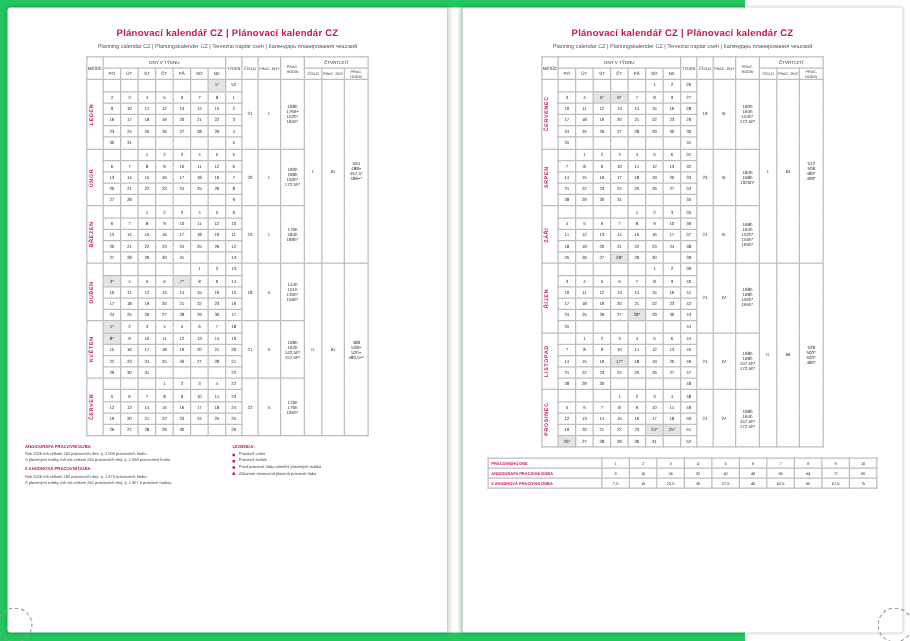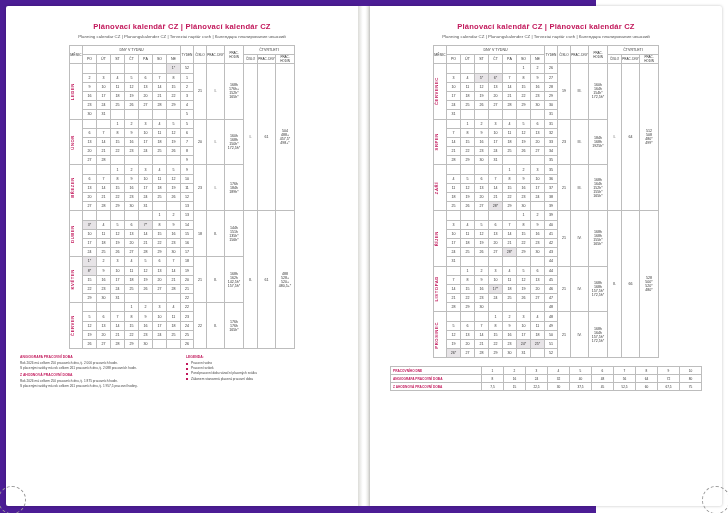--- a/index.html
+++ b/index.html
@@ -1,17 +1,17 @@
 <!DOCTYPE html>
 <html><head>
 <meta charset="utf-8">
 <style>
   html,body{margin:0;padding:0;background:#ffffff;}
   body{width:728px;height:513px;font-family:"Liberation Sans",sans-serif;overflow:hidden;}
-  .spread{position:relative;width:596px;height:513px;background:#4c1d95;}
+  .spread{position:relative;width:596px;height:513px;background:#22c55e;}
   .page{position:absolute;top:6px;height:500px;background:#ffffff;box-shadow:0 0 3px rgba(0,0,0,.25);}
   .page.left{left:6px;width:352px;border-radius:2px 0 0 2px;}
   .page.right{left:370px;width:352px;border-radius:0 2px 2px 0;}
   .gutter{position:absolute;left:358px;top:6px;width:12px;height:500px;
           background:linear-gradient(to right,#dcdcd8,#ffffff 40%,#ffffff 60%,#dcdcd8);}
   .title{text-align:center;color:#c2185b;font-weight:bold;font-size:7.6px;margin-top:16px;letter-spacing:.2px;}
   .subtitle{text-align:center;color:#555;font-size:4.4px;margin-top:3px;margin-bottom:6px;}
   table.cal{border-collapse:collapse;margin:0 auto;table-layout:fixed;}
   table.cal td,table.cal th{border:.4px solid #bdbdbd;font-size:3.6px;color:#333;
      text-align:center;height:8.2px;padding:0;font-weight:normal;}

